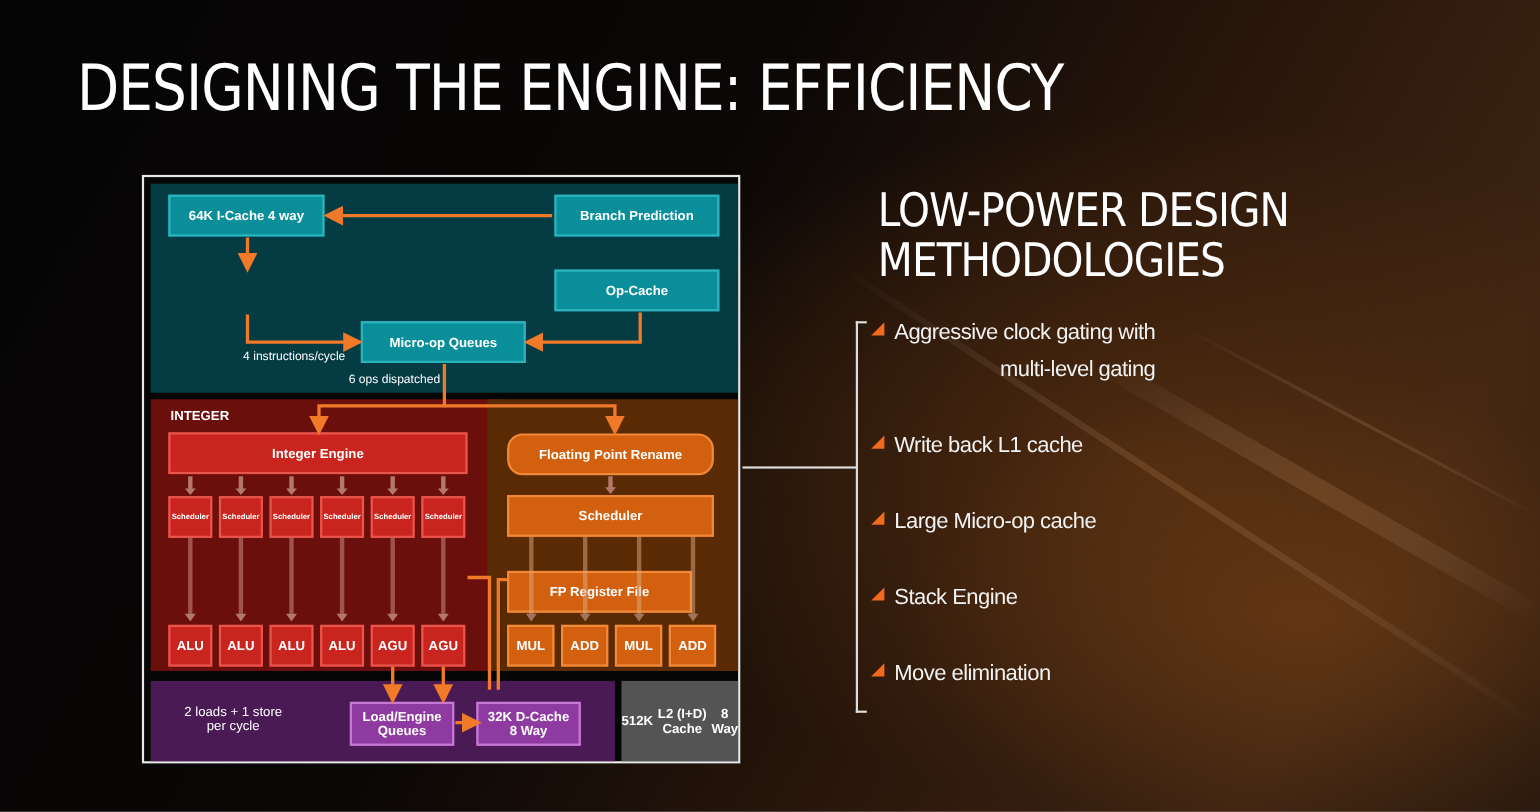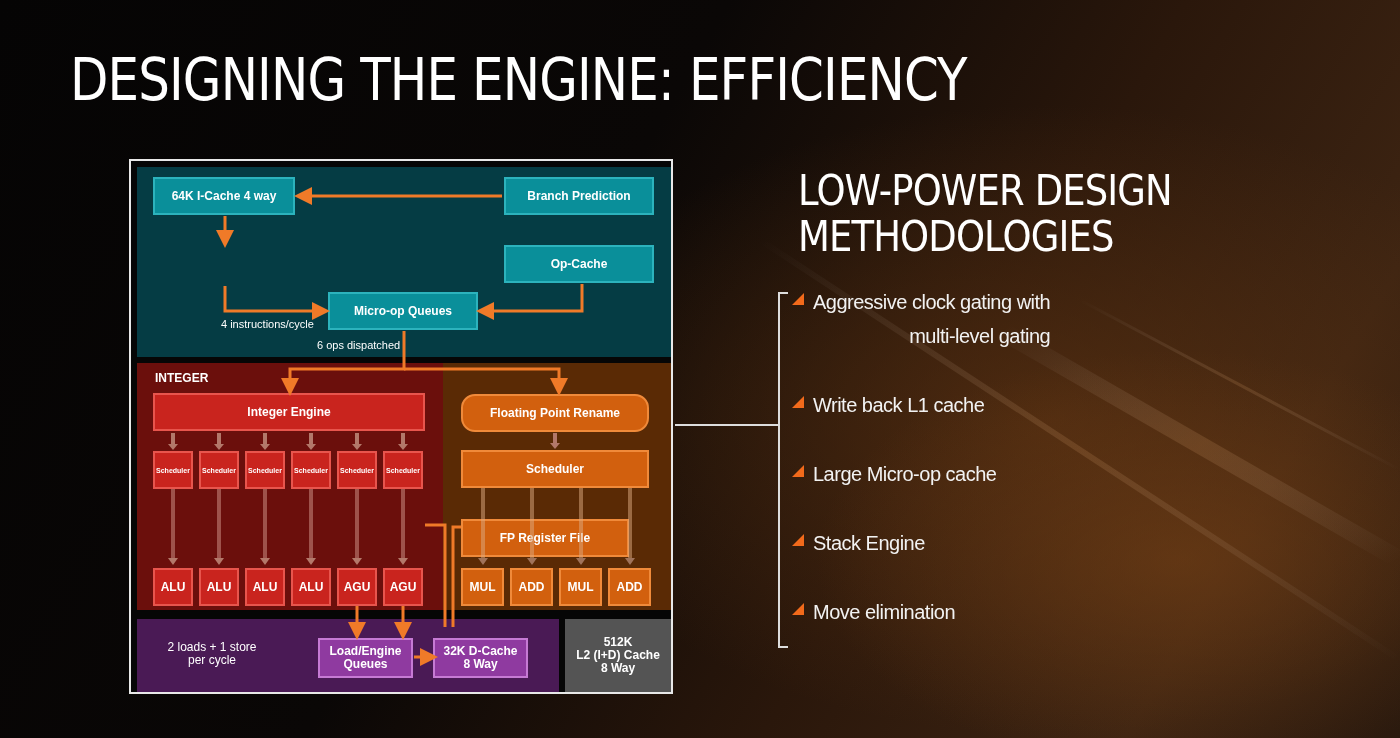--- a/index.html
+++ b/index.html
@@ -209,21 +209,21 @@
       <span>Load/Engine</span>
       <span>Queues</span>
     </div>
     <div class="box purple" style="left:296px;top:19px;width:95px;height:40px;flex-direction:column;">
       <span>32K D-Cache</span>
       <span>8 Way</span>
     </div>
   </div>
 
   <div class="region l2">
-    <div class="box" style="left:0;top:0;width:106px;height:73px;flex-direction:column;font-size:12px;line-height:13px;">
+    <div class="box" style="left:0;top:0;width:106px;height:73px;font-size:12px;line-height:13px;">
       <span>512K</span>
       <span>L2 (I+D) Cache</span>
       <span>8 Way</span>
     </div>
   </div>
 
   <svg class="wires" width="540" height="531">
     <defs>
       <marker id="ah" markerWidth="6" markerHeight="6" refX="3" refY="3" orient="auto" markerUnits="strokeWidth">
         <path d="M0,0 L6,3 L0,6 Z" fill="#f07a28"></path>

